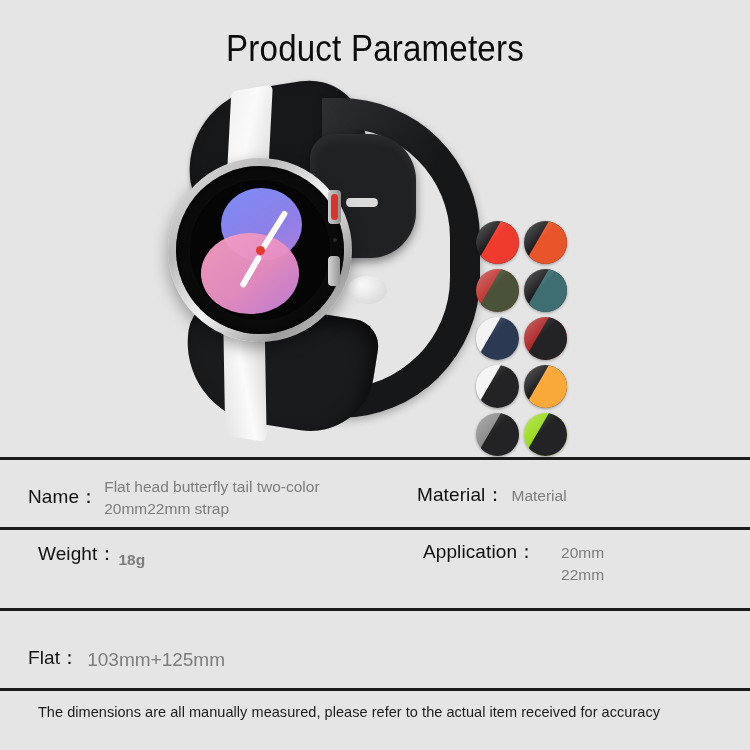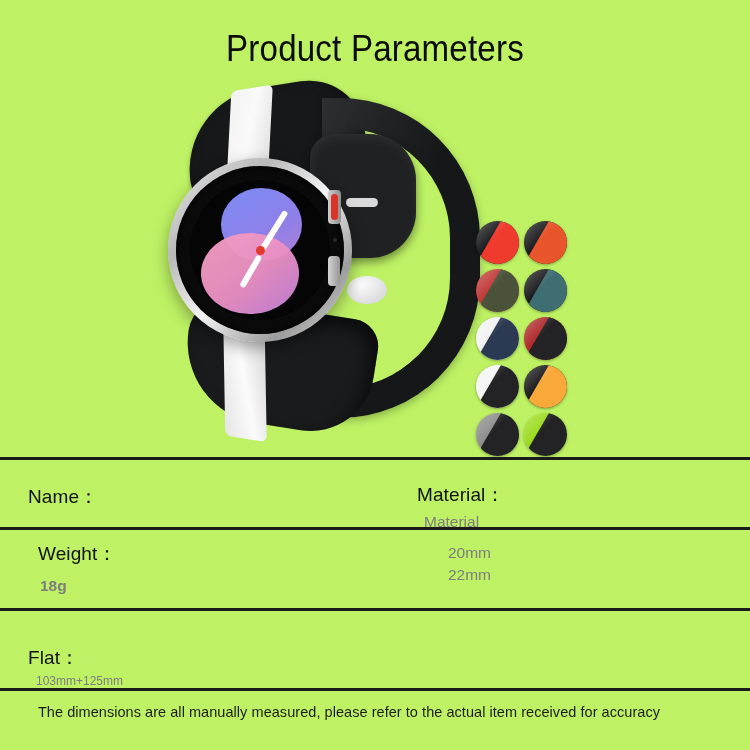--- a/index.html
+++ b/index.html
@@ -4,21 +4,21 @@
 <style>
   html,body{margin:0;padding:0;}
   body{
     width:750px;height:750px;
     background:#ffffff;
     font-family:"Liberation Sans","DejaVu Sans",sans-serif;
     overflow:hidden;
     position:relative;
     -webkit-font-smoothing:antialiased;
   }
-  .page{position:relative;width:750px;height:750px;background:#bef264;}
+  .page{position:relative;width:750px;height:750px;background:#e5e5e5;}
 
   
   .title{
     position:absolute;left:0;top:28px;width:750px;
     text-align:center;
     font-size:36px;
     letter-spacing:.2px;
     color:#0c0c0c;
     font-weight:400;
     transform:scaleX(.92);
@@ -163,37 +163,37 @@
   
   .rule{position:absolute;left:0;width:750px;height:3px;background:#1b1b1b;}
   .rule.r1{top:457px;}
   .rule.r2{top:527px;}
   .rule.r3{top:608px;}
   .rule.r4{top:688px;}
 
   .lbl{color:#111;font-size:19px;letter-spacing:.1px;}
   .val{color:#7d7d7d;font-size:15.5px;line-height:1.42;}
 
-  .cell{position:absolute;display:flex;align-items:flex-start;flex-direction:column;}
+  .cell{position:absolute;display:flex;align-items:flex-start;}
 
   .c-name{left:28px;top:476px;}
   .c-name .lbl{padding-top:8px;}
   .c-name .val{padding-left:6px;max-width:270px;}
 
   .c-material{left:417px;top:482px;}
   .c-material .val{padding-left:7px;padding-top:3px;}
 
   .c-weight{left:28px;top:541px;margin-left:10px;}
   .c-weight .val{padding-left:2px;padding-top:8px;font-weight:bold;}
 
   .c-application{left:423px;top:539px;}
   .c-application .val{padding-left:6px;padding-top:3px;text-align:right;min-width:62px;}
 
   .c-size{left:28px;top:645px;}
-  .c-size .val{padding-left:8px;padding-top:2px;font-size:12px;}
+  .c-size .val{padding-left:8px;padding-top:2px;font-size:19px;}
 
   .footer{
     position:absolute;left:0;top:704px;width:698px;text-align:center;
     color:#1c1c1c;font-size:14.5px;letter-spacing:.05px;
   }
 </style>
 </head>
 <body>
 
 <div class="page">
@@ -301,33 +301,35 @@
     </div>
   </div>
 
   <div class="rule r1"></div>
   <div class="rule r2"></div>
   <div class="rule r3"></div>
   <div class="rule r4"></div>
 
   <div class="cell c-name">
     <span class="lbl">Name：</span>
+    <span class="val">Flat head butterfly tail two-color 20mm22mm strap</span>
   </div>
 
   <div class="cell c-material">
     <span class="lbl">Material：</span>
     <span class="val">Material</span>
   </div>
 
   <div class="cell c-weight">
     <span class="lbl">Weight：</span>
     <span class="val">18g</span>
   </div>
 
   <div class="cell c-application">
+    <span class="lbl">Application：</span>
     <span class="val">
       <span>20mm</span><br>
       <span>22mm</span>
     </span>
   </div>
 
   <div class="cell c-size">
     <span class="lbl">Flat：</span>
     <span class="val">103mm+125mm</span>
   </div>

